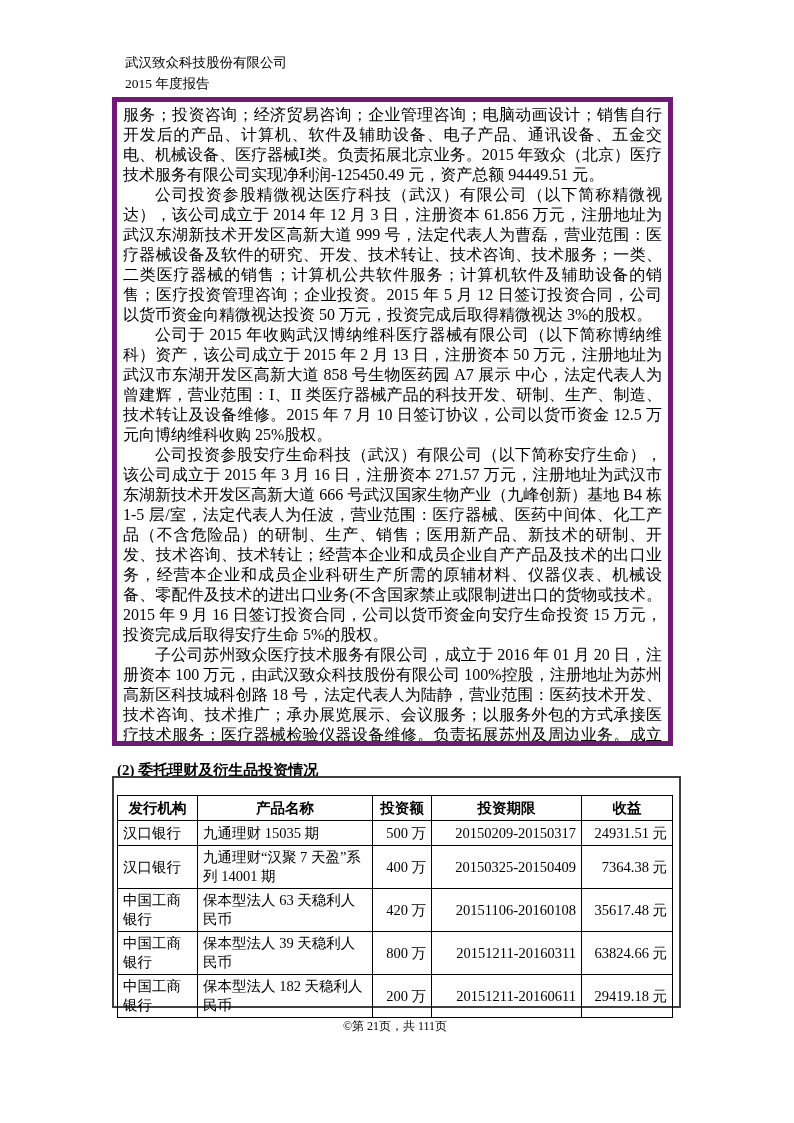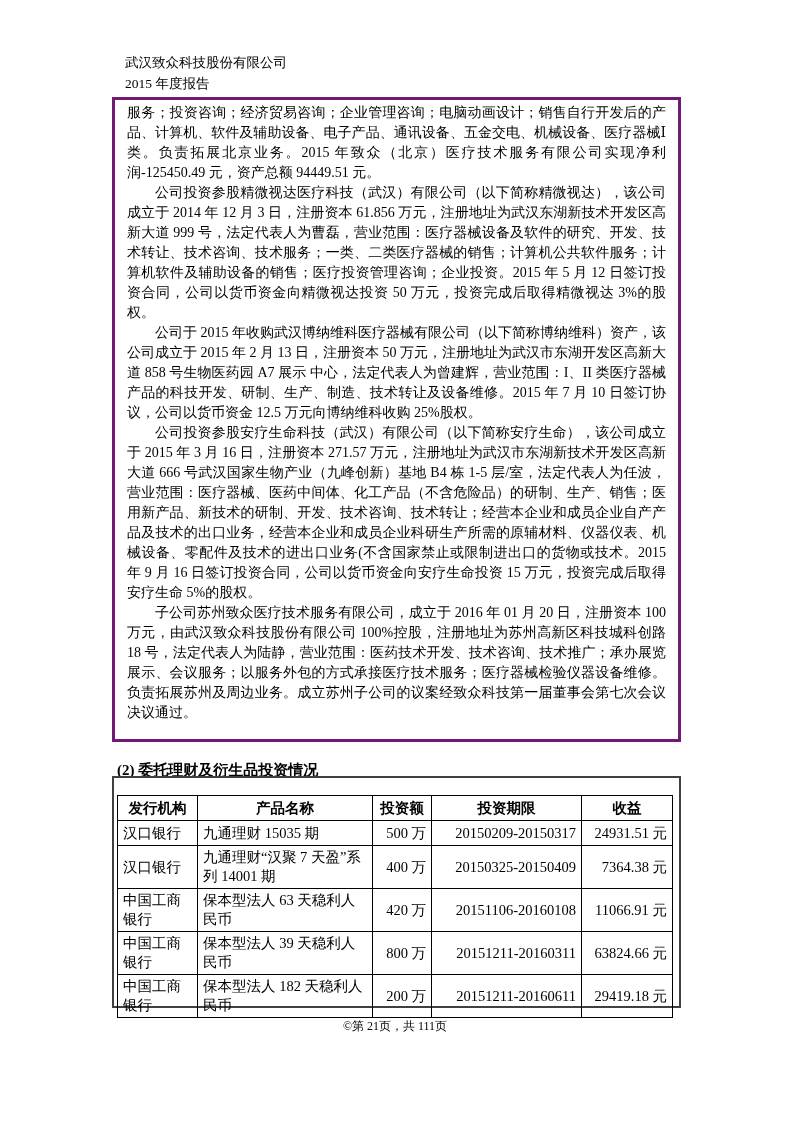--- a/index.html
+++ b/index.html
@@ -19,23 +19,23 @@
     font-size: 13.5px;
     line-height: 21px;
     white-space: nowrap;
   }
   .text-box {
     position: absolute;
     left: 112px;
     top: 97px;
     width: 539px;
     height: 633px;
-    border: 3px solid #701a75;
-    padding: 3px 12px;
-    font-size: 14px;
+    border: 5px solid #701a75;
+    padding: 3px 6px;
+    font-size: 16px;
     line-height: 20px;
     text-align: justify;
     overflow: hidden;
   }
   .text-box p { margin: 0; }
   .text-box p.indent { text-indent: 2em; }
   .section-heading {
     position: absolute;
     left: 117px;
     top: 761px;
@@ -134,21 +134,21 @@
           <td class="c-left">九通理财“汉聚 7 天盈”系列 14001 期</td>
           <td class="c-center">400 万</td>
           <td class="c-center">20150325-20150409</td>
           <td class="c-center">7364.38 元</td>
         </tr>
         <tr class="r-tall">
           <td class="c-left">中国工商银行</td>
           <td class="c-left">保本型法人 63 天稳利人民币</td>
           <td class="c-center">420 万</td>
           <td class="c-center">20151106-20160108</td>
-          <td class="c-center">11066.91 元</td>
+          <td class="c-center">35617.48 元</td>
         </tr>
         <tr class="r-tall">
           <td class="c-left">中国工商银行</td>
           <td class="c-left">保本型法人 39 天稳利人民币</td>
           <td class="c-center">800 万</td>
           <td class="c-center">20151211-20160311</td>
           <td class="c-center">63824.66 元</td>
         </tr>
         <tr class="r-tall">
           <td class="c-left">中国工商银行</td>

